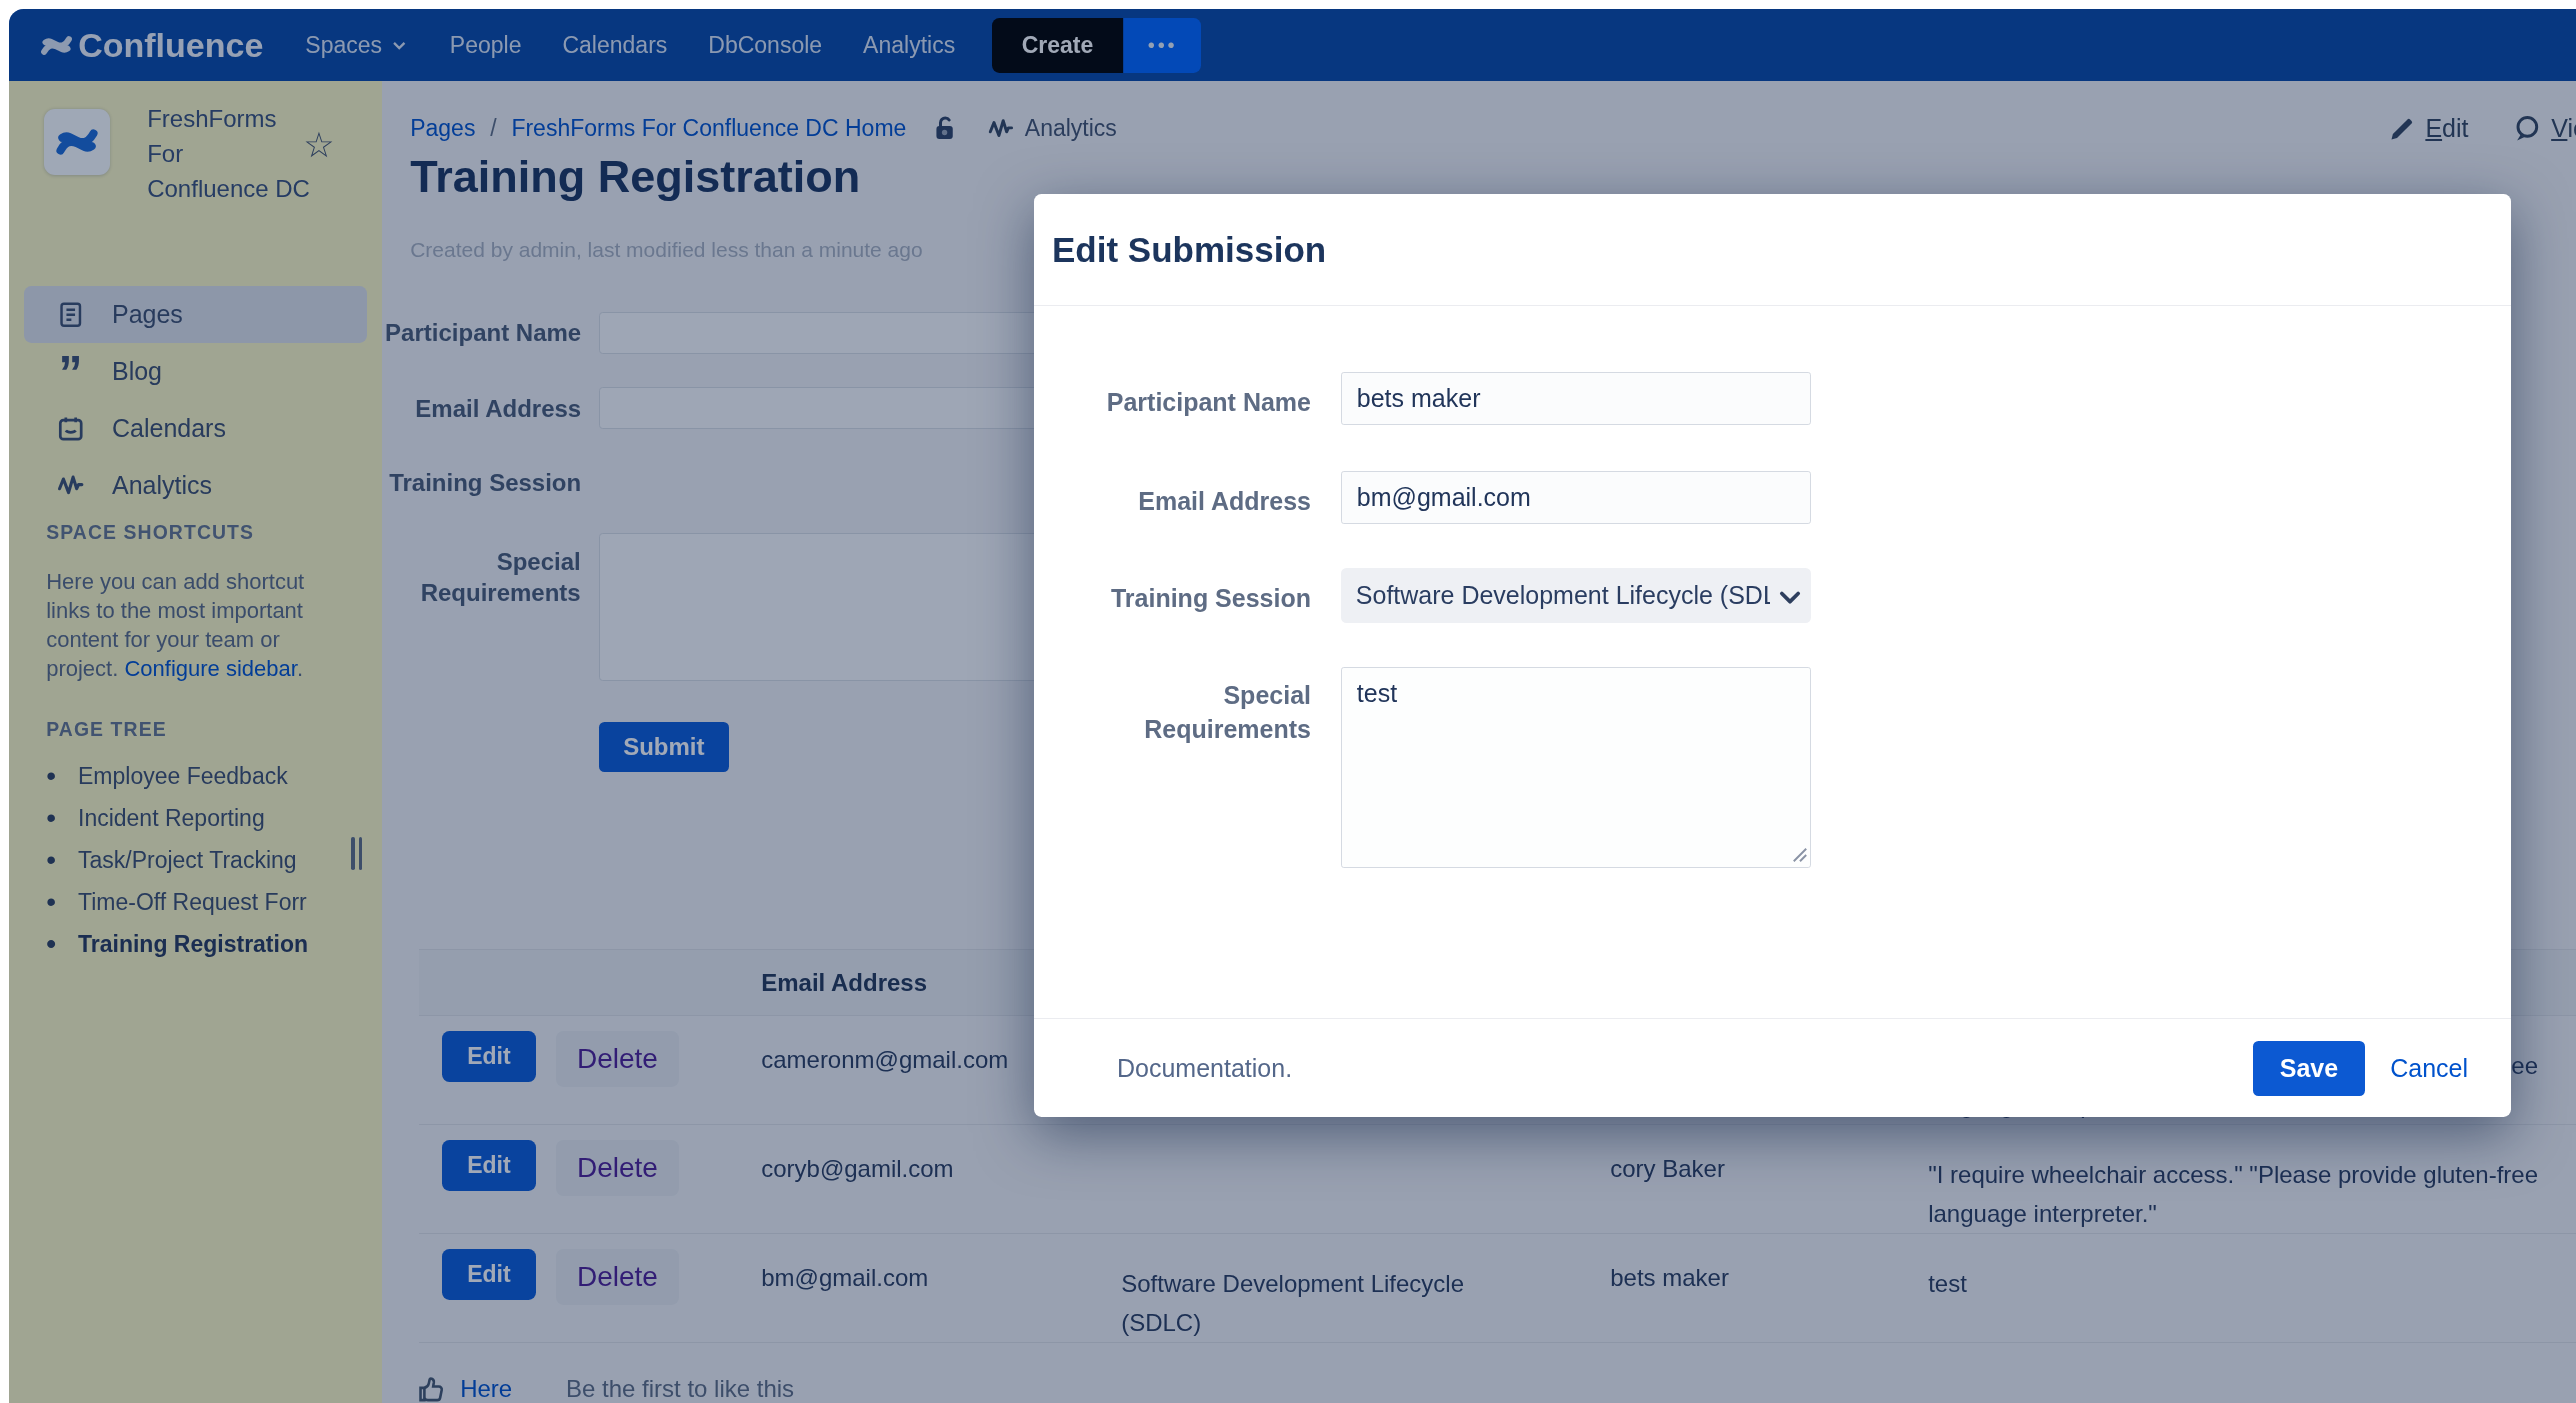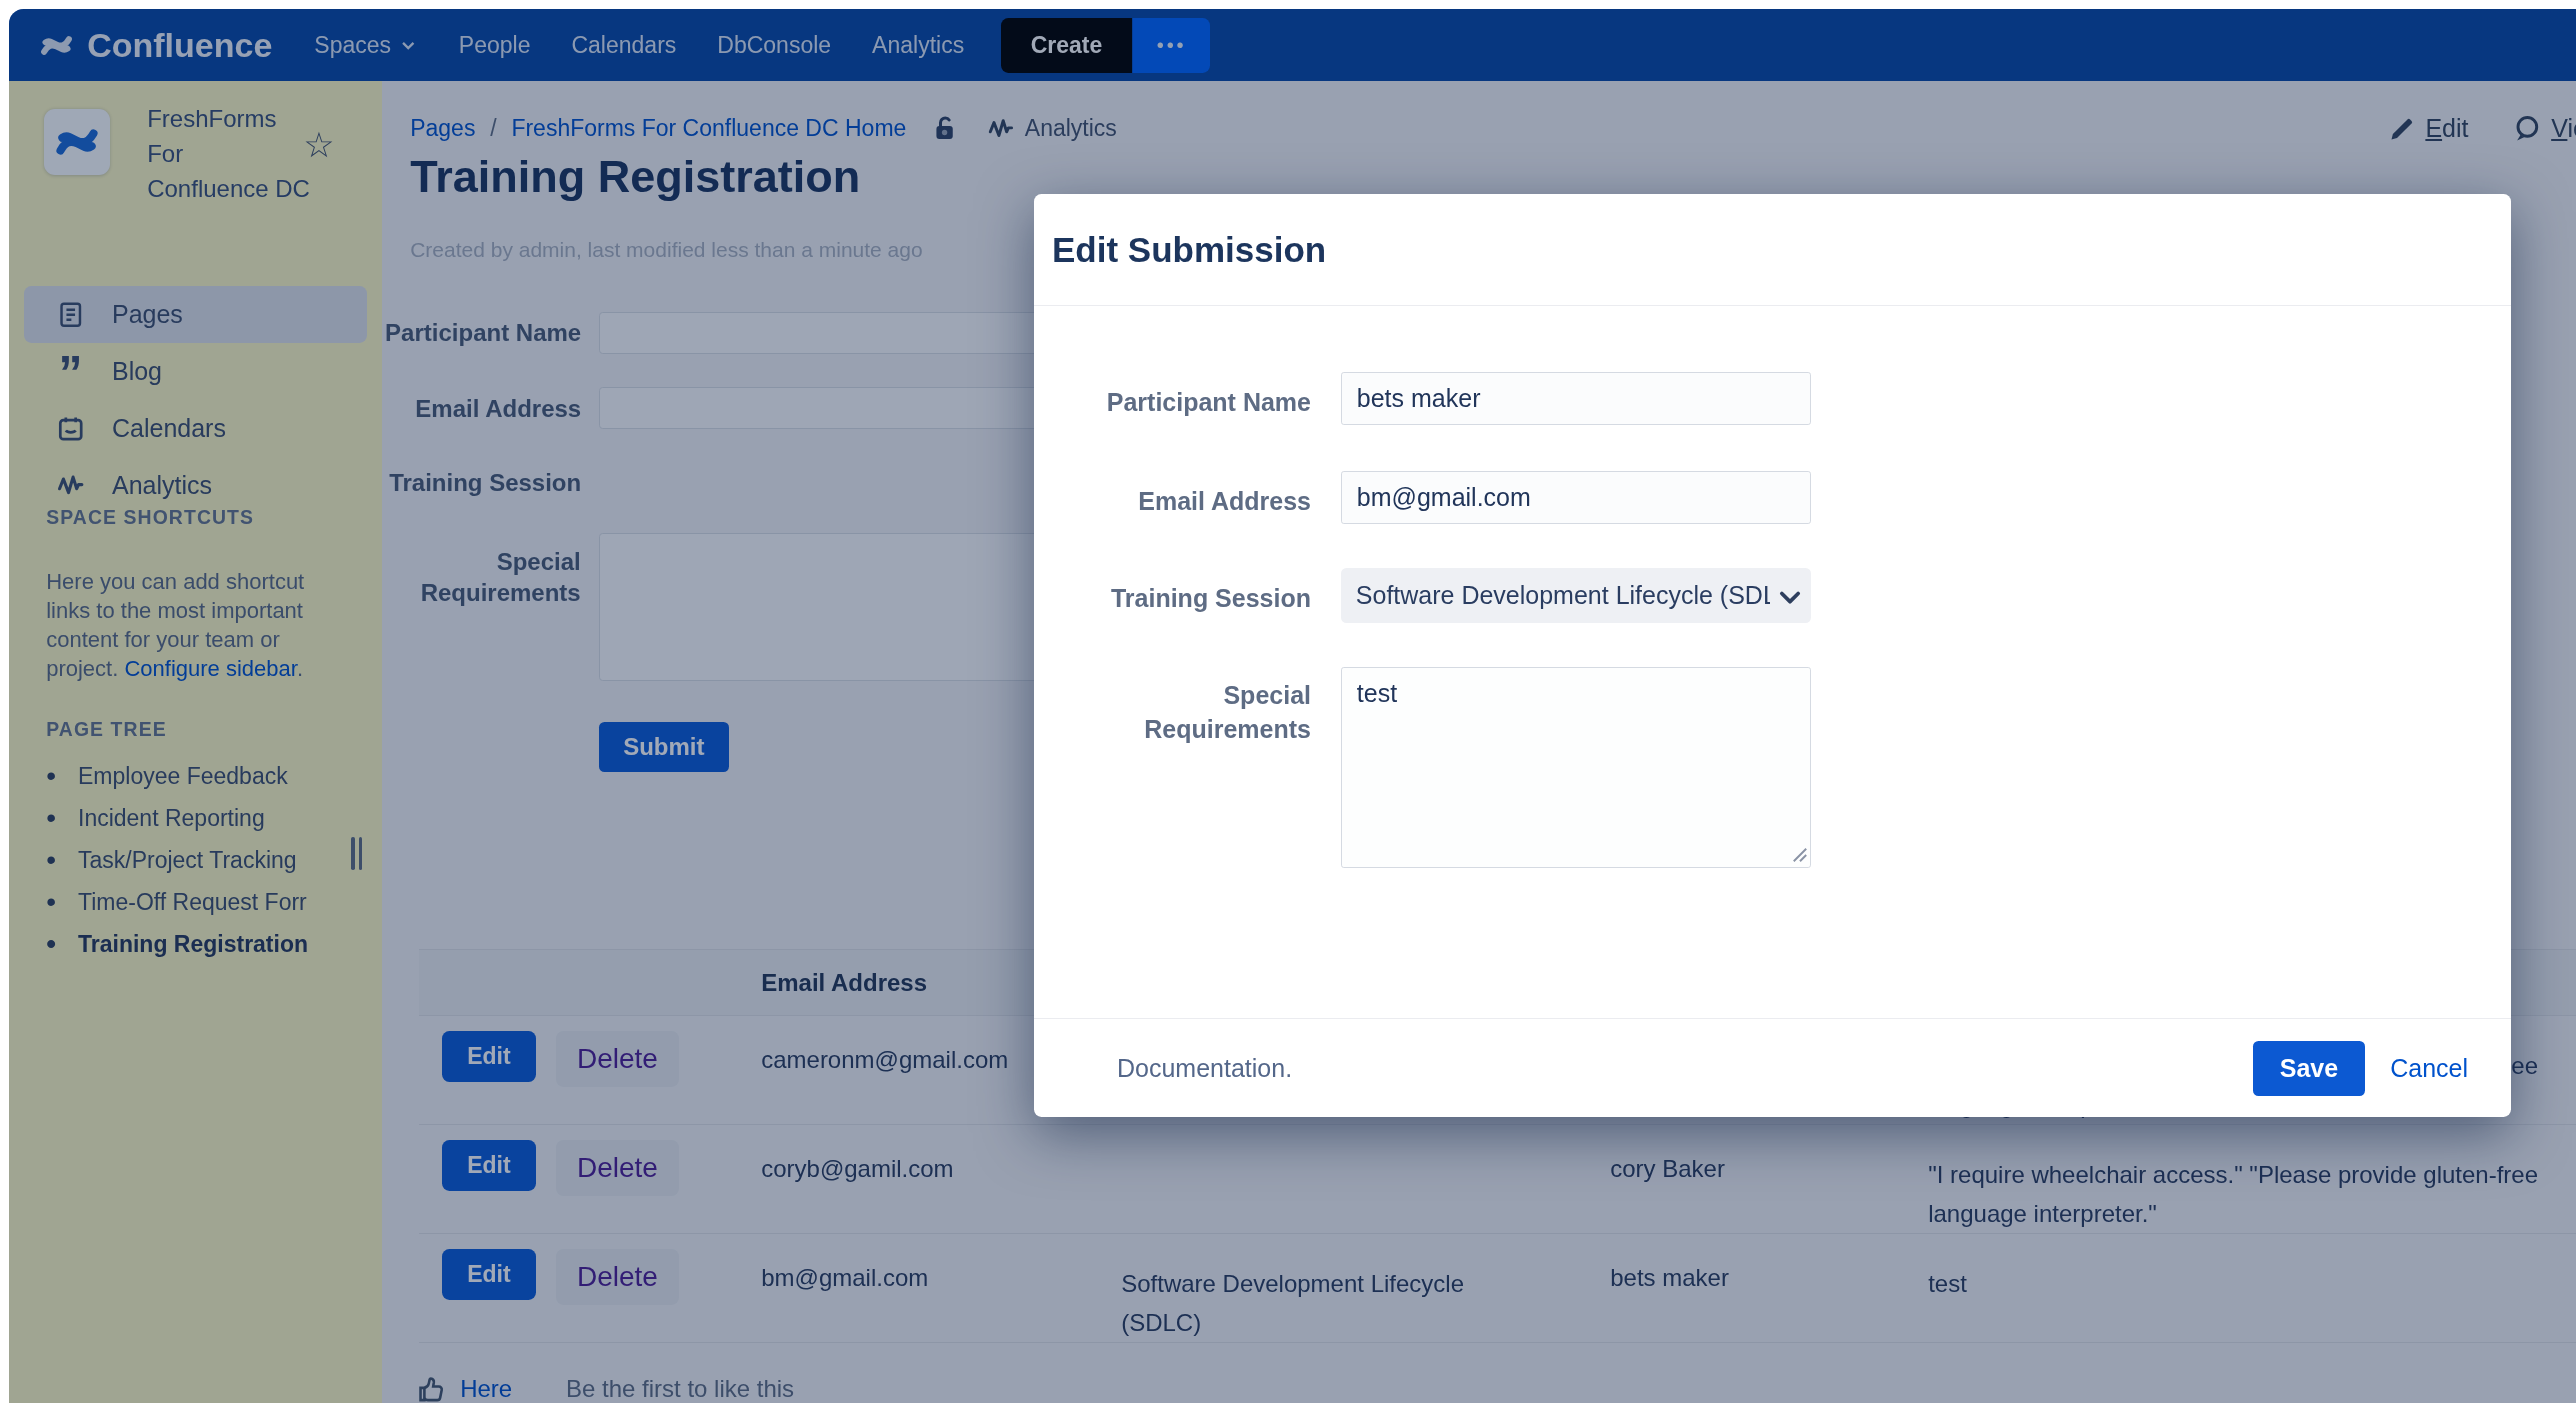--- a/index.html
+++ b/index.html
@@ -11,21 +11,21 @@
   }
   svg{display:block;}
 
   
   .shell{position:absolute;left:9.2px;top:9.2px;right:0;bottom:0;
     background:#F2F3F6;border-top-left-radius:14.8px;overflow:hidden;}
 
   
   .topnav{position:absolute;left:0;top:0;right:0;height:72px;background:#0747A6;
     display:flex;align-items:center;padding-left:31px;color:#E8EEF8;}
-  .logo{display:flex;align-items:center;gap:14px;font-size:34px;font-weight:700;color:#EFF3FA;}
+  .logo{display:flex;align-items:center;gap:5px;font-size:34px;font-weight:700;color:#EFF3FA;}
   .logo .mark{color:#DFE7F4;}
   .nav-items{display:flex;align-items:center;gap:41px;margin-left:42px;}
   .navitem{font-size:23px;color:#DCE6F5;display:flex;align-items:center;gap:8.3px;cursor:pointer;white-space:nowrap;}
   .create-group{display:flex;margin-left:37px;}
   .btn-create{background:#000000;color:#fff;font-size:23px;font-weight:600;padding:14px 29.5px;
     border-radius:7.4px 0 0 7.4px;border:none;cursor:pointer;font-family:inherit;}
   .btn-more{background:#0065FF;color:#E9F0FB;font-size:20.3px;letter-spacing:2.8px;padding:14px 24px;
     border-radius:0 7.4px 7.4px 0;border:none;border-left:1.8px solid rgba(7,71,166,.55);cursor:pointer;font-family:inherit;}
 
   
@@ -199,21 +199,21 @@
       <div class="menu-item">
         <span class="mi-icon">
           <svg width="31" height="31" viewBox="0 0 24 24" fill="none" stroke="currentColor" stroke-width="2.4" stroke-linecap="round" stroke-linejoin="round">
             <path d="M3.5 14.5l3-7.5 4 10.5 3.5-12 2.8 9 1.4-3.2h2.6"></path>
           </svg>
         </span>
         <span>Analytics</span>
       </div>
     </div>
 
-    <div class="side-heading" style="top:425px">SPACE SHORTCUTS</div>
+    <div class="side-heading" style="top:440px">SPACE SHORTCUTS</div>
     <div class="shortcuts-text">
       <span>Here you can add shortcut links to the most important content for your team or project.</span>
       <a>Configure sidebar</a><span>.</span>
     </div>
 
     <div class="side-heading" style="top:637px">PAGE TREE</div>
     <div class="pagetree">
       <div class="pt-item">
         <span class="pt-bullet">•</span>
           <span>Employee Feedback</span>

